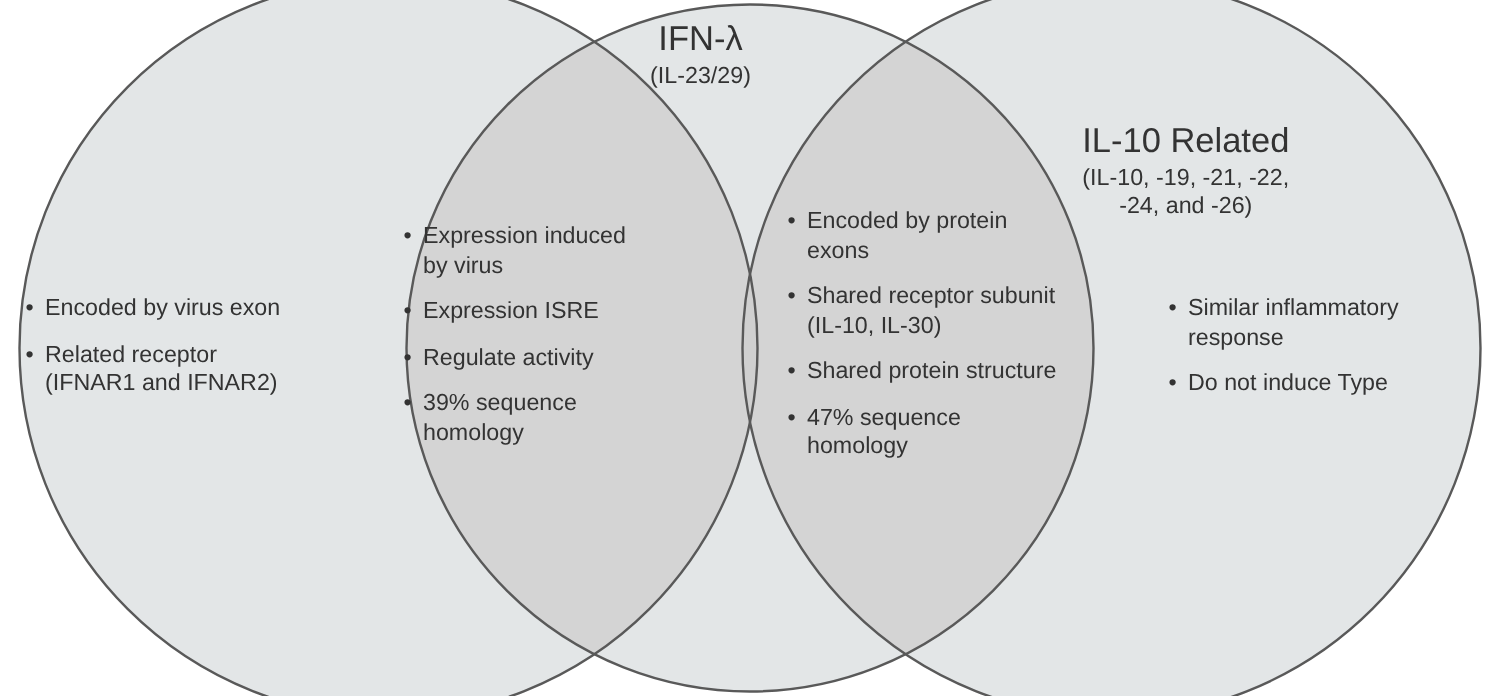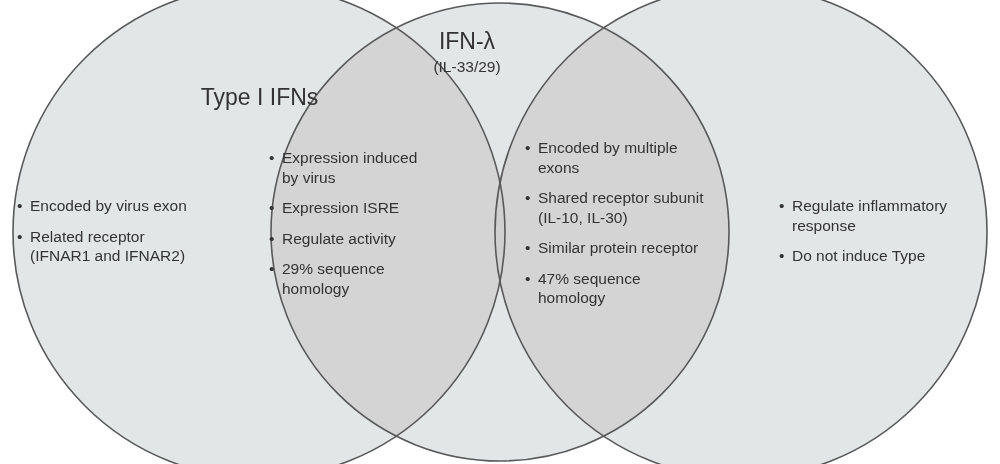--- a/index.html
+++ b/index.html
@@ -76,21 +76,21 @@
     line-height: 1.26;
     color: #333333;
   }
   .bullets li .bullet-text {
     display: block;
     white-space: pre-line;
   }
 
   
   #title-type1      { left: 112px; top: 84px;  width: 295px; }
-  #title-ifnl       { left: 372px; top: 28px;  width: 190px; }
+  #title-ifnl       { left: 372px; top: 12px;  width: 190px; }
   #title-il10       { left: 618px; top: 80px;  width: 345px; }
 
   #bullets-left     { left: 16px;  top: 196px; width: 230px; }
   #bullets-center   { left: 268px; top: 148px; width: 200px; }
   #bullets-mid-right{ left: 524px; top: 138px; width: 218px; }
   #bullets-right    { left: 778px; top: 196px; width: 216px; }
 </style>
 </head>
 <body>
 
@@ -123,29 +123,31 @@
       <circle cx="741" cy="232" r="246" fill="#d0d0d0"></circle>
     </g>
 
     <circle cx="259" cy="232" r="246" fill="none" stroke="#595959" stroke-width="1.6"></circle>
     <circle cx="741" cy="232" r="246" fill="none" stroke="#595959" stroke-width="1.6"></circle>
     <circle cx="500" cy="232" r="229" fill="none" stroke="#595959" stroke-width="1.6"></circle>
   </svg>
 
   <div class="text-layer">
 
-    <div class="region" id="title-type1">
-      <div class="region-title">Type I IFNs</div>
-    </div>
 
     <div class="region" id="title-ifnl">
       <div class="region-title">IFN-λ</div>
-      <div class="region-subtitle">(IL-33/29)</div>
-    </div>
-
+      <div class="region-subtitle">(IL-23/29)</div>
+    </div>
+
+    <div class="region" id="title-il10">
+      <div class="region-title">IL-10 Related</div>
+      <div class="region-subtitle" style="white-space:pre-line;">(IL-10, -19, -21, -22,
+-24, and -26)</div>
+    </div>
 
     <div class="region" id="bullets-left">
       <ul class="bullets">
           <li>
             <span class="bullet-dot">•</span>
             <span class="bullet-text">Encoded by virus exon</span>
           </li>
           <li>
             <span class="bullet-dot">•</span>
             <span class="bullet-text">Related receptor
@@ -164,55 +166,55 @@
           <li>
             <span class="bullet-dot">•</span>
             <span class="bullet-text">Expression ISRE</span>
           </li>
           <li>
             <span class="bullet-dot">•</span>
             <span class="bullet-text">Regulate activity</span>
           </li>
           <li>
             <span class="bullet-dot">•</span>
-            <span class="bullet-text">29% sequence
+            <span class="bullet-text">39% sequence
 homology</span>
           </li>
         </ul>
     </div>
 
     <div class="region" id="bullets-mid-right">
       <ul class="bullets">
           <li>
             <span class="bullet-dot">•</span>
-            <span class="bullet-text">Encoded by multiple
+            <span class="bullet-text">Encoded by protein
 exons</span>
           </li>
           <li>
             <span class="bullet-dot">•</span>
             <span class="bullet-text">Shared receptor subunit
 (IL-10, IL-30)</span>
           </li>
           <li>
             <span class="bullet-dot">•</span>
-            <span class="bullet-text">Similar protein receptor</span>
+            <span class="bullet-text">Shared protein structure</span>
           </li>
           <li>
             <span class="bullet-dot">•</span>
             <span class="bullet-text">47% sequence
 homology</span>
           </li>
         </ul>
     </div>
 
     <div class="region" id="bullets-right">
       <ul class="bullets">
           <li>
             <span class="bullet-dot">•</span>
-            <span class="bullet-text">Regulate inflammatory
+            <span class="bullet-text">Similar inflammatory
 response</span>
           </li>
           <li>
             <span class="bullet-dot">•</span>
             <span class="bullet-text">Do not induce Type</span>
           </li>
         </ul>
     </div>
 
   </div>

